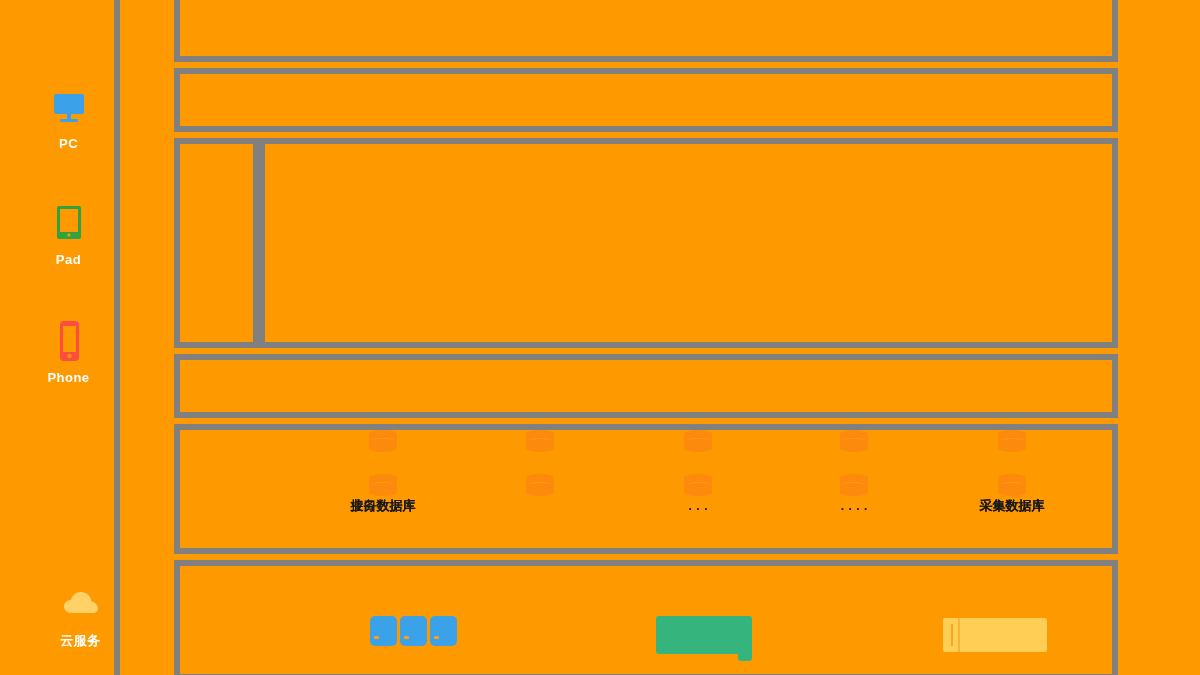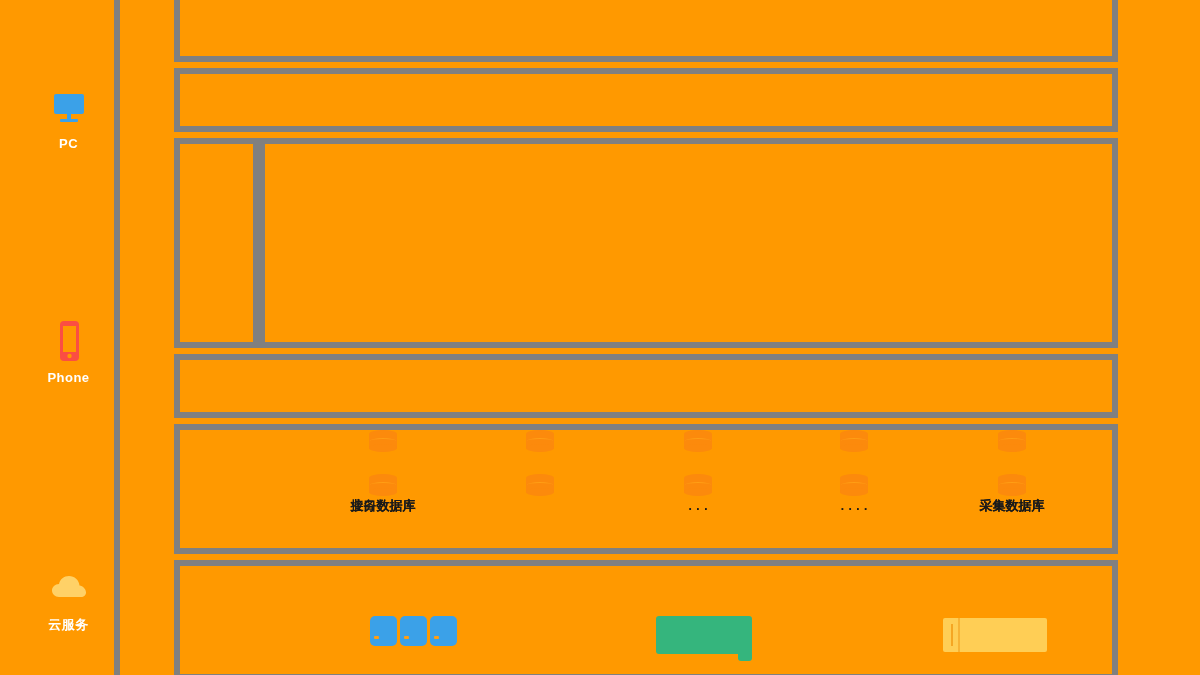--- a/index.html
+++ b/index.html
@@ -194,34 +194,44 @@
       <span class="nav-icon">
         <svg width="46" height="46" viewBox="0 0 46 46">
           <rect x="8" y="10" width="30" height="20" rx="2" fill="#3ba1e8"></rect>
           <rect x="21" y="30" width="4" height="6" fill="#3ba1e8"></rect>
           <rect x="14" y="35" width="18" height="3" rx="1" fill="#3ba1e8"></rect>
         </svg>
       </span>
       <span class="nav-label">PC</span>
     </div>
 
+    <div class="nav-item" style="top:200px;">
+      <span class="nav-icon">
+        <svg width="46" height="46" viewBox="0 0 46 46">
+          <rect x="11" y="6" width="24" height="33" rx="2" fill="#2fa341"></rect>
+          <rect x="14" y="9" width="18" height="23" fill="#ff9900"></rect>
+          <circle cx="23" cy="35" r="1.6" fill="#ff9900"></circle>
+        </svg>
+      </span>
+      <span class="nav-label">Pad</span>
+    </div>
 
     <div class="nav-item" style="top:318px;">
       <span class="nav-icon">
         <svg width="46" height="46" viewBox="0 0 46 46">
           <rect x="14" y="3" width="19" height="40" rx="4" fill="#fb4e43"></rect>
           <rect x="17" y="8" width="13" height="26" fill="#ff9900"></rect>
           <circle cx="23.5" cy="38" r="2.2" fill="#ff9900"></circle>
         </svg>
       </span>
       <span class="nav-label">Phone</span>
     </div>
 
 
-    <div class="nav-item" style="top:564px;">
+    <div class="nav-item" style="top:580px;padding-left:12px;">
       <span class="nav-icon">
         <svg width="46" height="46" viewBox="0 0 46 46">
           <path d="M13 33c-4 0-7-3-7-6.5S9 20 13 20c1-5 5-8 10-8 5.5 0 10 4 10.5 9.5C37 22 40 25 40 28.5 40 31 38 33 35 33z" fill="#ffd167"></path>
         </svg>
       </span>
       <span class="nav-label">云服务</span>
     </div>
   </div>
   <div id="sidebar-edge"></div>
 

